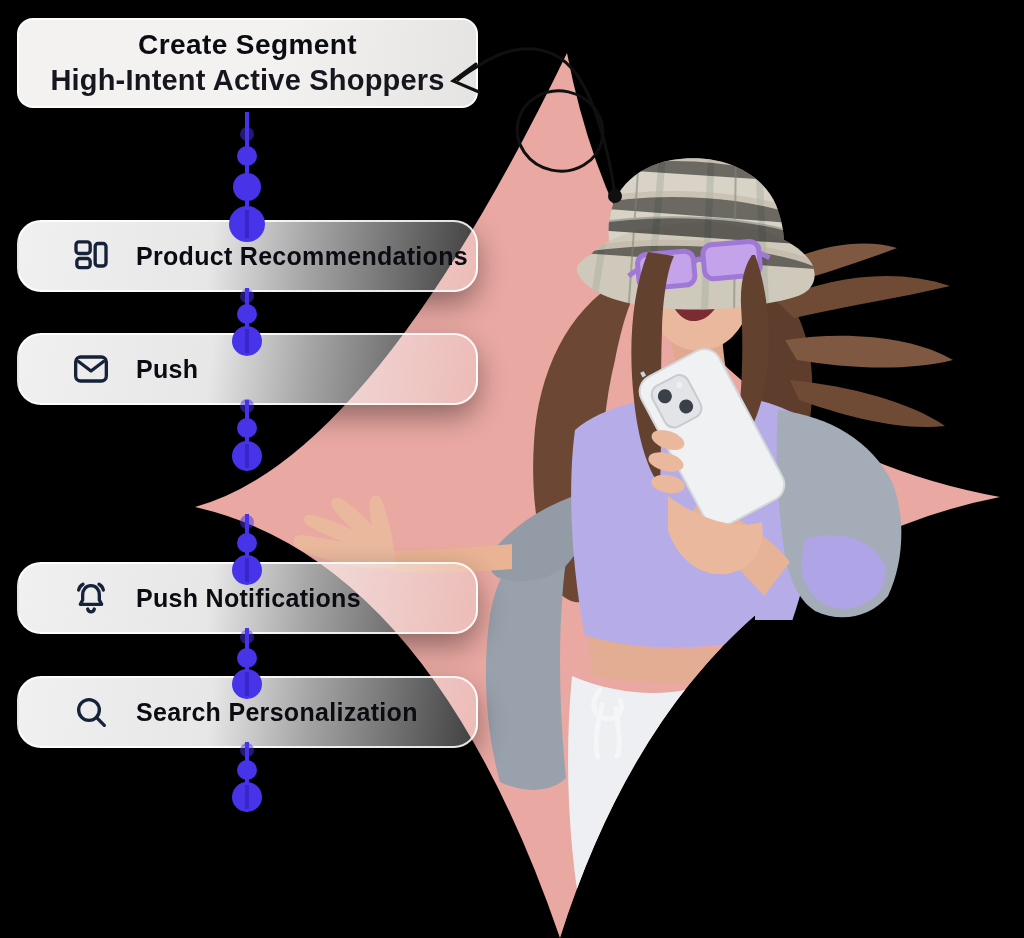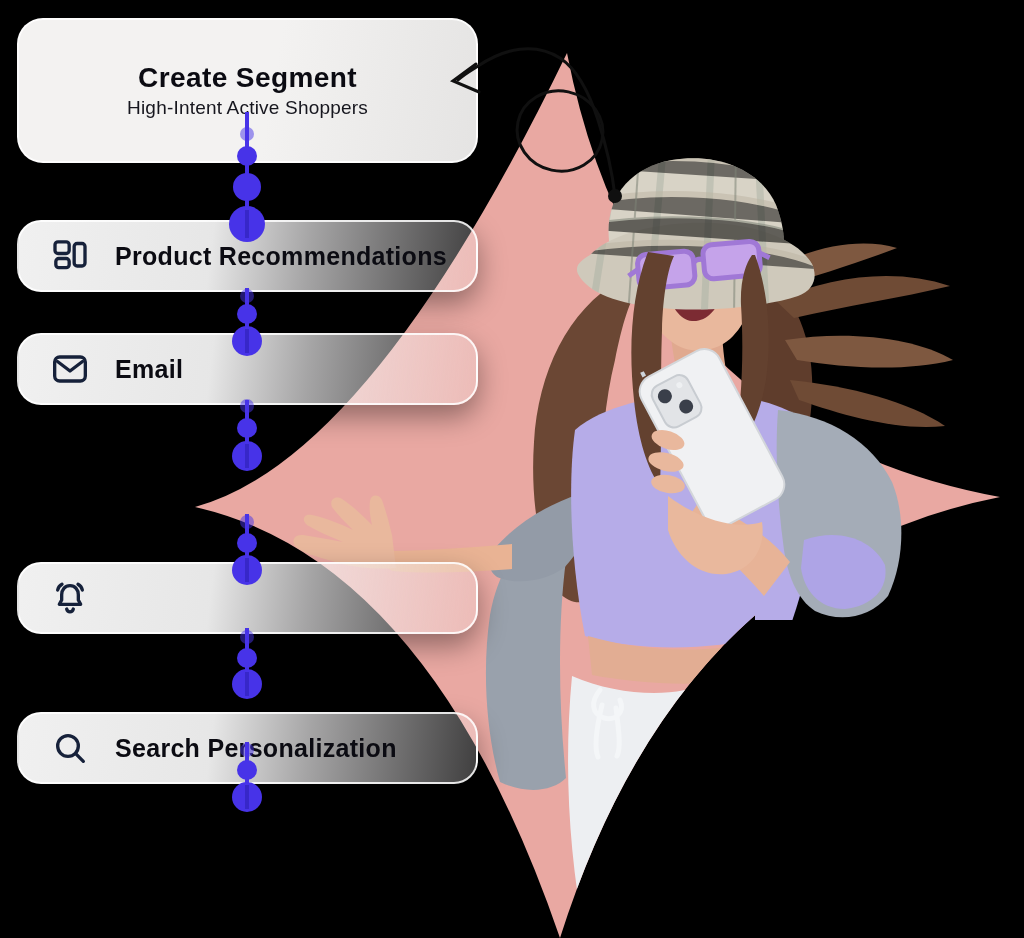--- a/index.html
+++ b/index.html
@@ -3,26 +3,26 @@
 <meta charset="utf-8">
 <style>
   html,body{margin:0;padding:0;background:#000;}
   .stage{position:relative;width:1024px;height:938px;background:#000;overflow:hidden;
          font-family:"Liberation Sans",sans-serif;}
   .artlayer,.overlay{position:absolute;left:0;top:0;width:1024px;height:938px;}
   .overlay{pointer-events:none;}
   .card{position:absolute;left:17px;width:461px;box-sizing:border-box;
         border:2px solid rgba(255,255,255,.85);border-radius:24px;
         box-shadow:0 12px 28px rgba(0,0,0,.38);}
-  .segment-card{top:18px;height:145px;border-radius:26px;
+  .segment-card{top:18px;height:90px;border-radius:16px;
         background:linear-gradient(100deg,#f3f2f1 55%,rgba(243,242,241,.94));
         display:flex;flex-direction:column;align-items:center;justify-content:center;gap:3px;}
   .seg-title{font-size:28px;font-weight:700;color:#0b0b12;letter-spacing:.4px;}
-  .seg-sub{font-size:19px;font-weight:400;color:#16161e;letter-spacing:.2px;white-space:nowrap;}
-  .channel{height:72px;display:flex;align-items:center;padding-left:31px;gap:25px;
+  .seg-sub{font-size:29px;font-weight:700;color:#16161e;letter-spacing:.2px;white-space:nowrap;}
+  .channel{height:72px;display:flex;align-items:center;padding-left:52px;gap:25px;
         background:linear-gradient(97deg,rgba(243,243,243,.99) 0%,rgba(243,243,243,.95) 42%,
                    rgba(244,243,244,.68) 63%,rgba(248,245,246,.26) 100%);}
   .channel .icon{width:40px;height:40px;flex:0 0 40px;display:flex;align-items:center;justify-content:center;}
   .channel .icon svg{width:40px;height:40px;stroke:#16213a;fill:none;stroke-width:2;
         stroke-linecap:round;stroke-linejoin:round;}
   .channel .label{font-size:25px;font-weight:700;color:#0b0b12;letter-spacing:.3px;white-space:nowrap;}
 </style>
 </head>
 <body>
 
@@ -153,36 +153,37 @@
     <span class="label">Product Recommendations</span>
   </div>
 
   <div class="card channel" style="top:333px">
     <span class="icon">
       <svg viewBox="0 0 24 24">
           <rect x="2.8" y="4.8" width="18.4" height="14.4" rx="3"></rect>
           <path d="M4.5 7.5 L12 13.2 L19.5 7.5"></path>
         </svg>
     </span>
-    <span class="label">Email</span>
+    <span class="label">Push</span>
   </div>
 
 
   <div class="card channel" style="top:562px">
     <span class="icon">
       <svg viewBox="0 0 24 24">
           <path d="M12 4.6 C8.9 4.6 7 7 7 10 V13.2 L5.6 15.8 H18.4 L17 13.2 V10 C17 7 15.1 4.6 12 4.6 Z"></path>
           <path d="M10 18.6 C10.3 19.7 11.1 20.3 12 20.3 C12.9 20.3 13.7 19.7 14 18.6"></path>
           <path d="M4.6 7.2 C4.9 5.8 5.9 4.5 7.2 3.8"></path>
           <path d="M19.4 7.2 C19.1 5.8 18.1 4.5 16.8 3.8"></path>
         </svg>
     </span>
-  </div>
-
-  <div class="card channel" style="top:712px">
+    <span class="label">Push Notifications</span>
+  </div>
+
+  <div class="card channel" style="top:676px">
     <span class="icon">
       <svg viewBox="0 0 24 24">
           <circle cx="10.8" cy="10.8" r="6.2"></circle>
           <path d="M15.4 15.4 L20 20"></path>
         </svg>
     </span>
     <span class="label">Search Personalization</span>
   </div>
 
 

